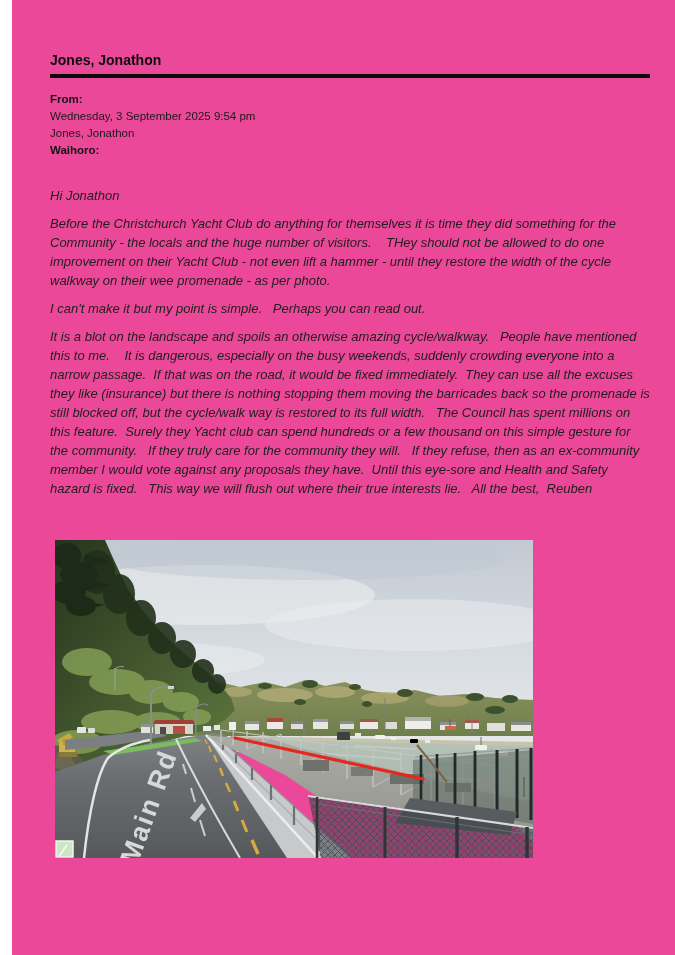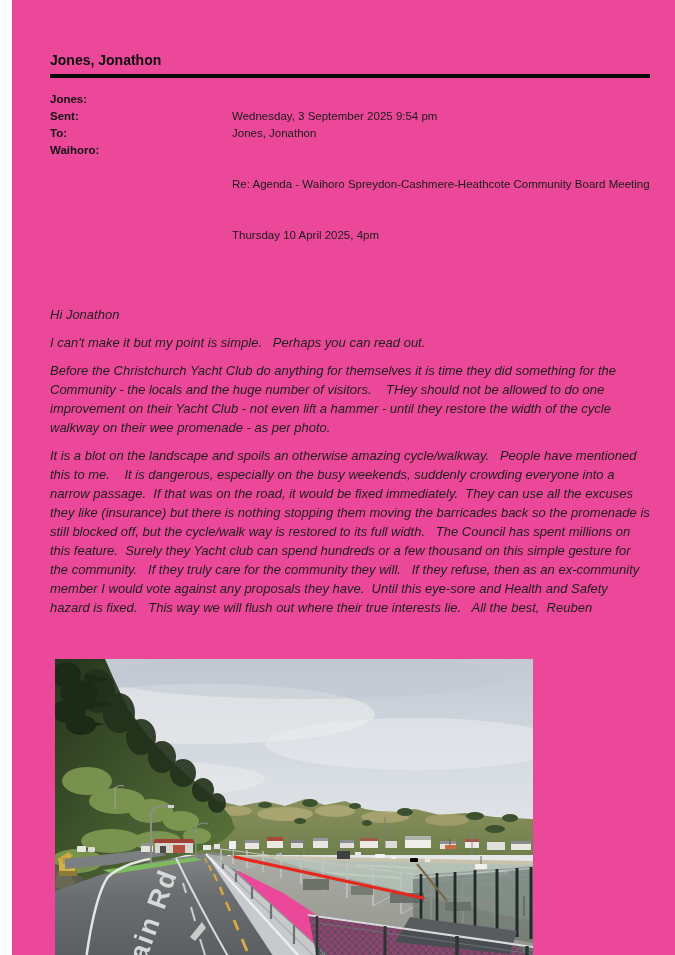--- a/index.html
+++ b/index.html
@@ -23,43 +23,37 @@
 <body>
 
 <div class="page">
   <div class="content">
 
     <h1 class="title">Jones, Jonathon</h1>
     <div class="rule"></div>
 
     <div class="hdr">
       <div class="hdr-row">
-        <span class="hdr-label">Jones:</span>
+        <span class="hdr-label">From:</span>
       </div>
       <div class="hdr-row">
-        <span class="hdr-label">Sent:</span>
         <span class="hdr-value">Wednesday, 3 September 2025 9:54 pm</span>
       </div>
       <div class="hdr-row">
-        <span class="hdr-label">To:</span>
         <span class="hdr-value">Jones, Jonathon</span>
       </div>
       <div class="hdr-row">
         <span class="hdr-label">Waihoro:</span>
-        <span class="hdr-value">
-          <span style="display:block">Re: Agenda - Waihoro Spreydon-Cashmere-Heathcote Community Board Meeting</span>
-          <span style="display:block">Thursday 10 April 2025, 4pm</span>
-        </span>
       </div>
     </div>
 
     <div class="bodytext">
       <p class="para">Hi Jonathon</p>
+      <p class="para">Before the Christchurch Yacht Club do anything for themselves it is time they did something for the Community - the locals and the huge number of visitors.    THey should not be allowed to do one improvement on their Yacht Club - not even lift a hammer - until they restore the width of the cycle walkway on their wee promenade - as per photo.</p>
       <p class="para">I can't make it but my point is simple.   Perhaps you can read out.</p>
-      <p class="para">Before the Christchurch Yacht Club do anything for themselves it is time they did something for the Community - the locals and the huge number of visitors.    THey should not be allowed to do one improvement on their Yacht Club - not even lift a hammer - until they restore the width of the cycle walkway on their wee promenade - as per photo.</p>
       <p class="para">It is a blot on the landscape and spoils an otherwise amazing cycle/walkway.   People have mentioned this to me.    It is dangerous, especially on the busy weekends, suddenly crowding everyone into a narrow passage.  If that was on the road, it would be fixed immediately.  They can use all the excuses they like (insurance) but there is nothing stopping them moving the barricades back so the promenade is still blocked off, but the cycle/walk way is restored to its full width.   The Council has spent millions on this feature.  Surely they Yacht club can spend hundreds or a few thousand on this simple gesture for the community.   If they truly care for the community they will.   If they refuse, then as an ex-community member I would vote against any proposals they have.  Until this eye-sore and Health and Safety hazard is fixed.   This way we will flush out where their true interests lie.   All the best,  Reuben</p>
     </div>
 
     <figure class="photo">
       <svg width="478" height="318" viewBox="0 0 478 318">
         <defs>
           <linearGradient id="skyGrad" x1="0" y1="0" x2="0" y2="1">
             <stop offset="0" stop-color="#c2c9d2"></stop>
               <stop offset="0.55" stop-color="#d8dde2"></stop>
               <stop offset="1" stop-color="#e7e9ea"></stop>

